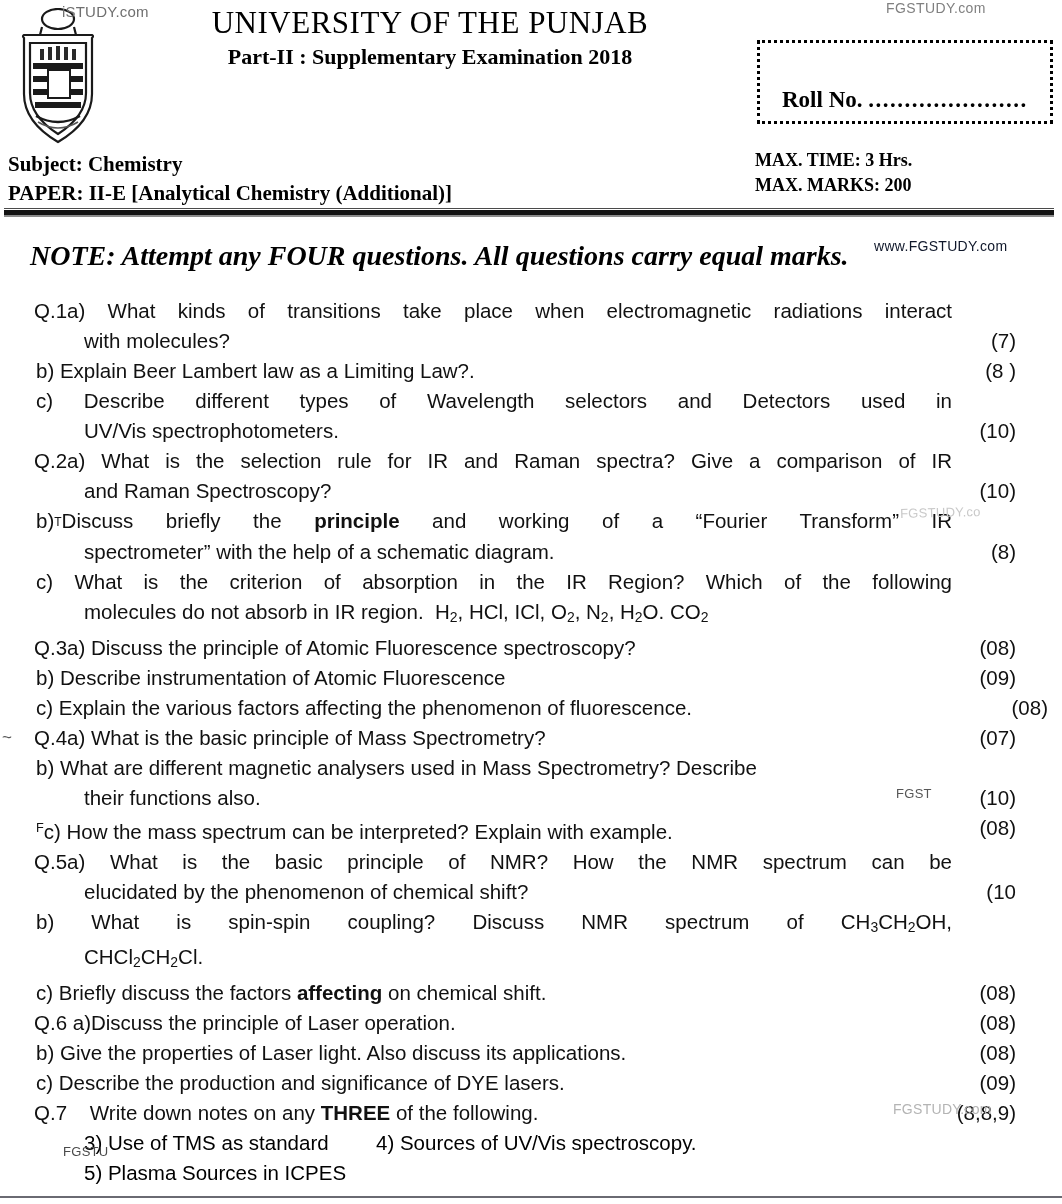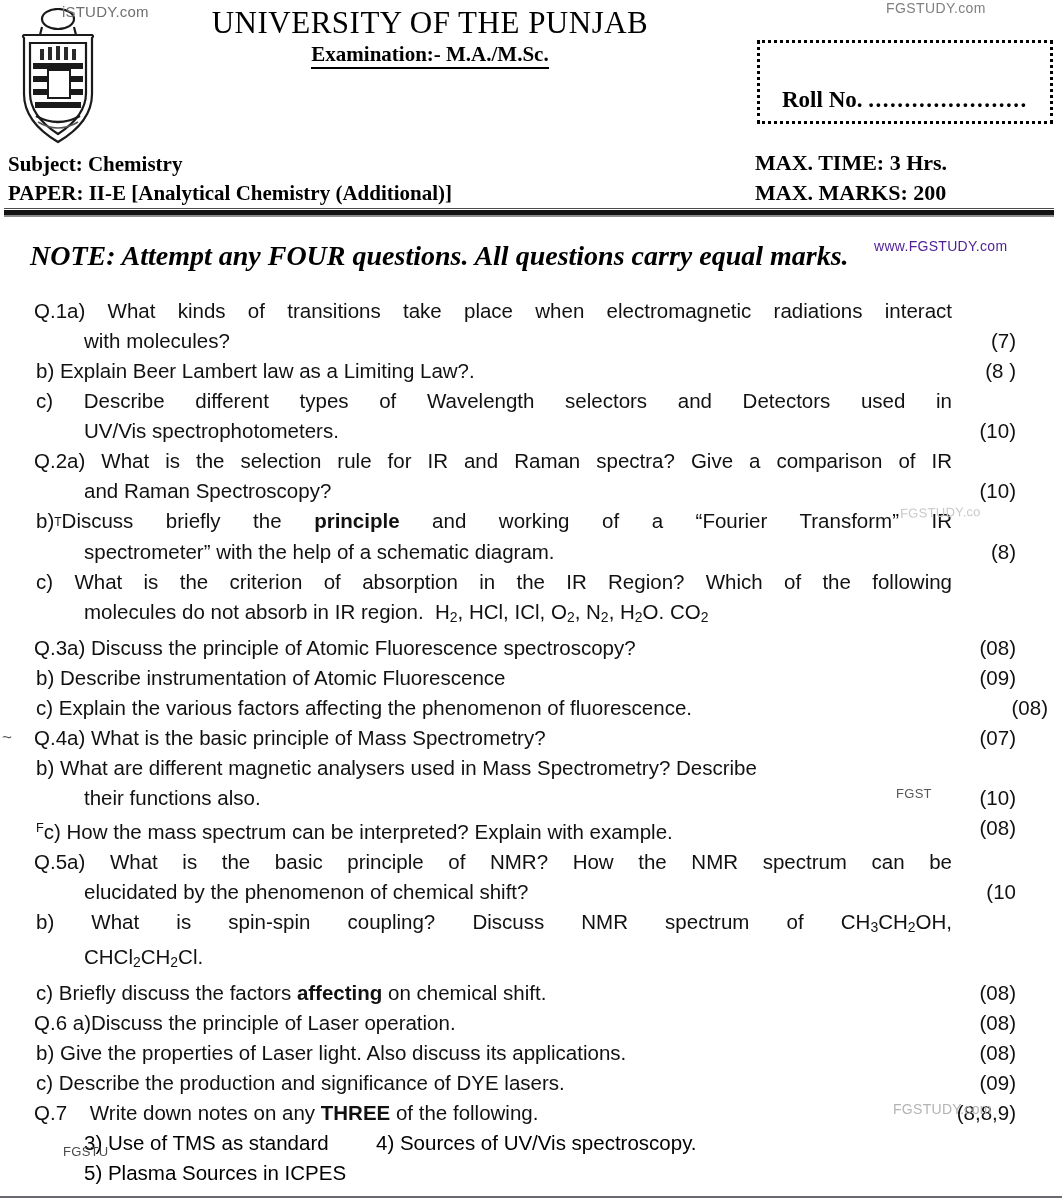--- a/index.html
+++ b/index.html
@@ -101,21 +101,21 @@
     font-family: "Liberation Serif", serif;
     font-size: 21px;
     font-weight: bold;
     line-height: 1.36;
   }
   .marks-block {
     position: absolute;
     left: 755px;
     top: 148px;
     font-family: "Liberation Serif", serif;
-    font-size: 22px;
+    font-size: 18px;
     font-weight: bold;
     line-height: 1.38;
     white-space: nowrap;
   }
 
   
   .rule-thick {
     position: absolute;
     left: 4px;
     top: 208px;
@@ -216,21 +216,21 @@
   }
   .wm-top-right {
     left: 886px; top: 0px;
     font-size: 14px;
     color: #808080;
     letter-spacing: 0.4px;
   }
   .wm-note-right {
     left: 874px; top: 238px;
     font-size: 14px;
-    color: #4c1d95;
+    color: #0f172a;
     letter-spacing: 0.3px;
   }
   .wm-q2b {
     left: 900px; top: 505px;
     font-size: 13px;
     color: #c9c9c9;
     letter-spacing: 0.3px;
     transform: rotate(-1.5deg);
   }
   .wm-q4b {
@@ -302,23 +302,21 @@
         <rect x="46" y="38" width="4" height="14"></rect>
         <rect x="54" y="39" width="4" height="13"></rect>
         <rect x="62" y="41" width="4" height="11"></rect>
       </g>
       <path d="M26 108 Q48 120 70 108" fill="none" stroke="#1a1a1a" stroke-width="2.4"></path>
       <path d="M28 114 Q48 126 68 114" fill="none" stroke="#555" stroke-width="1.6"></path>
     </svg>
 
     <div class="title-block">
       <div class="uni-title">UNIVERSITY OF THE PUNJAB</div>
-      <div class="exam-type">
-        <span class="ul">Examination:- M.A./M.Sc.</span>
-      </div>
+      <div class="exam-line">Part-II : Supplementary Examination 2018</div>
     </div>
 
     <div class="rollbox">
       <div class="rollno">
         <span>Roll No.</span>
         <span class="dots">......................</span>
       </div>
     </div>
 
     <div class="subject-block">

